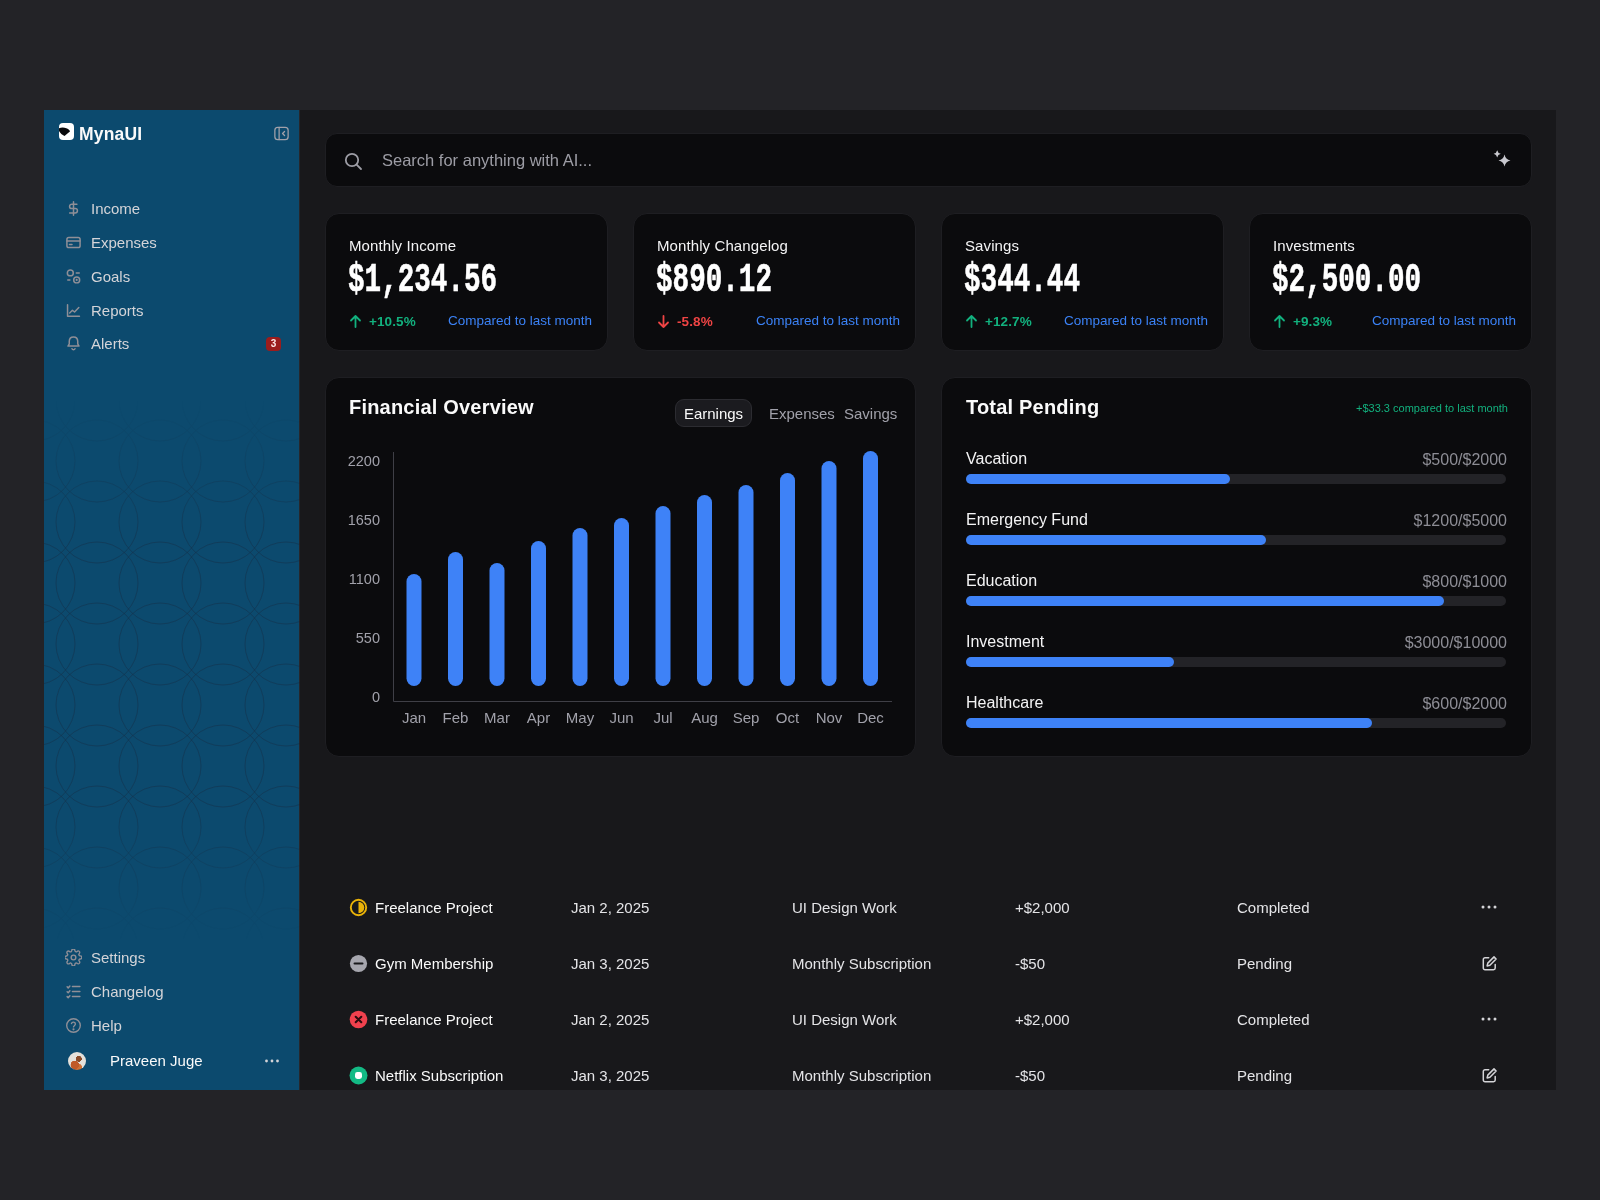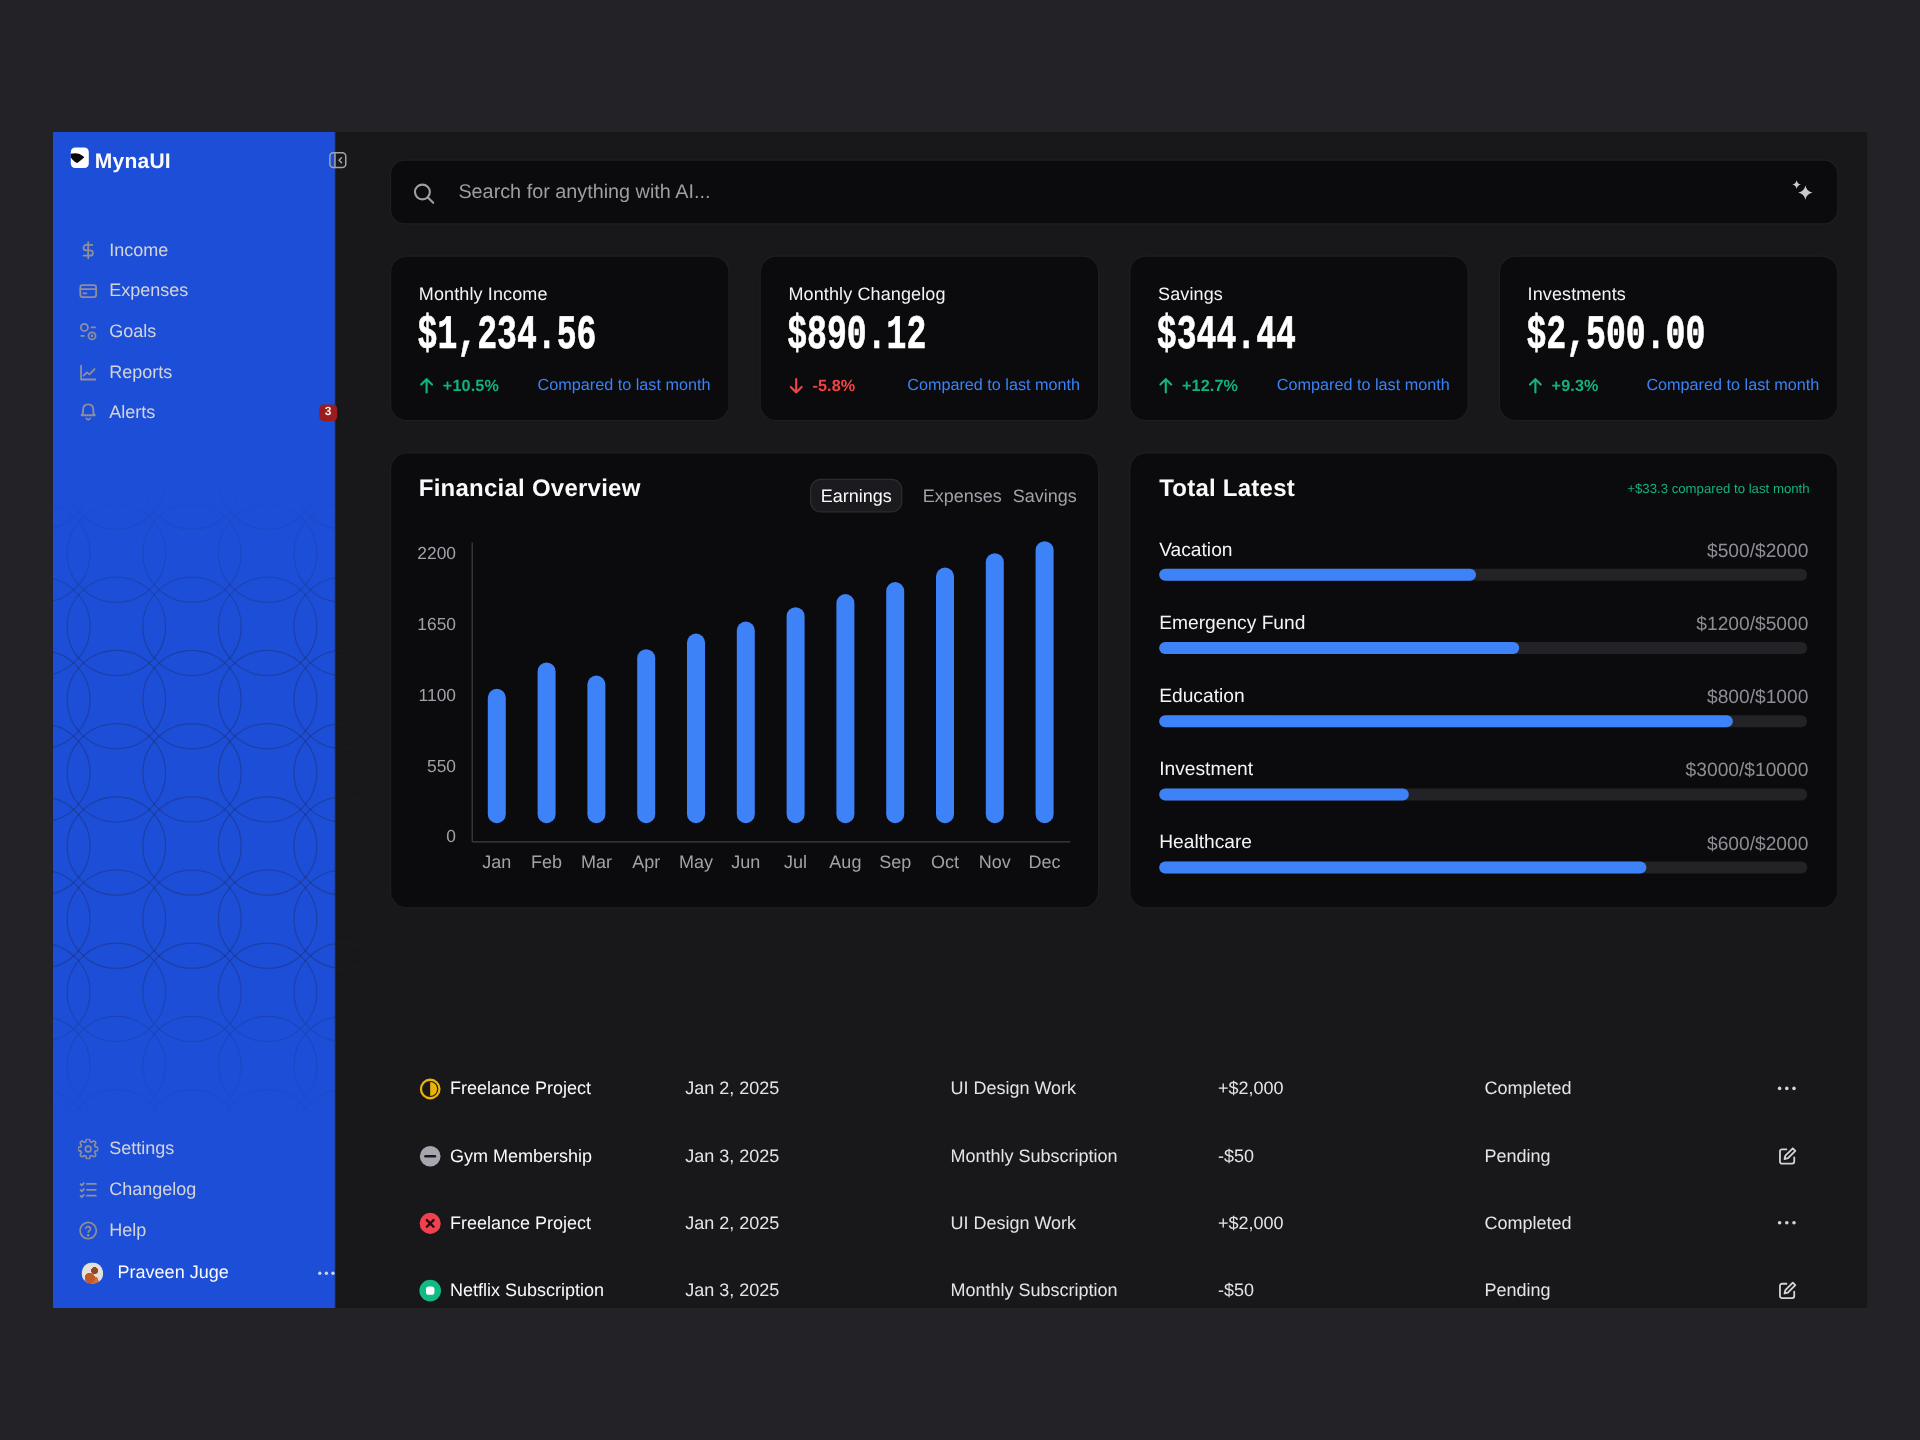--- a/index.html
+++ b/index.html
@@ -1,16 +1,16 @@
 <!DOCTYPE html>
 <html><head><meta charset="utf-8"><style>
 *{margin:0;padding:0;box-sizing:border-box}
 html,body{width:1600px;height:1200px;background:#232327;font-family:"Liberation Sans",sans-serif;overflow:hidden}
 .frame{position:absolute;left:44px;top:110px;width:1512px;height:980px;background:#18181b;overflow:hidden}
-.side{position:absolute;left:0;top:0;width:236px;height:980px;background:#1d4ed8;border-right:1px solid #27272b}
+.side{position:absolute;left:0;top:0;width:256px;height:980px;background:#0c4a6e;border-right:1px solid #27272b}
 .abs{position:absolute}
 .nav{position:absolute;left:12px;width:233px;height:33px;border-radius:10px;display:flex;align-items:center;gap:9px;padding:0 9px;color:#d4d4d8;font-size:15px}
 .nav svg{flex:0 0 auto}
 .nav.on{background:#19191d;border:1px solid #242429;color:#fafafa}
 .badge{position:absolute;right:8px;top:9.5px;width:15px;height:14px;border-radius:4px;background:#9b1c1c;color:#fde8e8;font-size:10px;font-weight:700;display:flex;align-items:center;justify-content:center}
 .panel{background:#0b0b0d;border:1px solid #1e1e22;border-radius:14px;position:absolute}
 .search{left:281px;top:23px;width:1207px;height:54px;border-radius:12px}
 .card{top:103px;width:283px;height:138px}
 .clab{position:absolute;left:23px;top:23px;font-size:15px;color:#f4f4f5;font-weight:500;letter-spacing:.1px}
 .camt{position:absolute;left:22px;top:44px;-webkit-text-stroke:.6px #fff;font-family:"Liberation Mono",monospace;font-weight:700;font-size:40px;color:#fff;transform:scaleX(.69);transform-origin:0 0;white-space:pre;letter-spacing:0}
@@ -159,21 +159,21 @@
     <span>Changelog</span>
   </div>
   <div class="nav" style="top:899px">
     <svg width="17" height="17" viewBox="0 0 16 16" fill="none" stroke="#8f8f97" stroke-width="1.3" stroke-linecap="round">
           <circle cx="8" cy="8" r="6.4"></circle>
           <path d="M6.1 6.1a1.9 1.9 0 0 1 3.7.6c0 1.3-1.8 1.6-1.8 2.6"></path>
           <path d="M8 11.6h.01" stroke-width="2"></path>
         </svg>
     <span>Help</span>
   </div>
-  <div class="nav" style="top:934px;padding:0 12px;gap:12px">
+  <div class="nav" style="top:934px;padding:0 12px;gap:24px">
     <div style="width:18px;height:18px;border-radius:50%;background:radial-gradient(circle at 38% 72%,#c05a28 0 24%,transparent 26%),radial-gradient(circle at 60% 38%,#8a4a28 0 18%,transparent 20%),radial-gradient(circle at 55% 88%,#d07034 0 22%,transparent 24%),#e3e0da"></div>
     <span style="color:#fafafa">Praveen Juge</span>
   </div>
   <svg class="abs" style="left:219px;top:944px" width="18" height="14" viewBox="0 0 18 14" fill="#d4d4d8">
         <circle cx="3.5" cy="7" r="1.4"></circle>
         <circle cx="9" cy="7" r="1.4"></circle>
         <circle cx="14.5" cy="7" r="1.4"></circle>
       </svg>
 </div>
 <div class="panel search">
@@ -273,21 +273,21 @@
           <text x="378.5" y="345">Aug</text>
           <text x="420" y="345">Sep</text>
           <text x="461.5" y="345">Oct</text>
           <text x="503" y="345">Nov</text>
           <text x="544.5" y="345">Dec</text>
     </g>
   </svg>
 </div>
 
 <div class="panel" style="left:897px;top:267px;width:591px;height:380px">
-  <div class="h2 abs" style="left:24px;top:18px">Total Latest</div>
+  <div class="h2 abs" style="left:24px;top:18px">Total Pending</div>
   <div class="abs" style="right:23px;top:24px;font-size:11px;color:#12b17e">+$33.3 compared to last month</div>
   <div class="srow-l" style="top:72px">Vacation</div>
       <div class="srow-v" style="top:73px">$500/$2000</div>
   <div class="track" style="top:96px">
         <div class="fill" style="width:264px"></div>
       </div>
   <div class="srow-l" style="top:133px">Emergency Fund</div>
       <div class="srow-v" style="top:134px">$1200/$5000</div>
   <div class="track" style="top:157px">
         <div class="fill" style="width:300px"></div>

